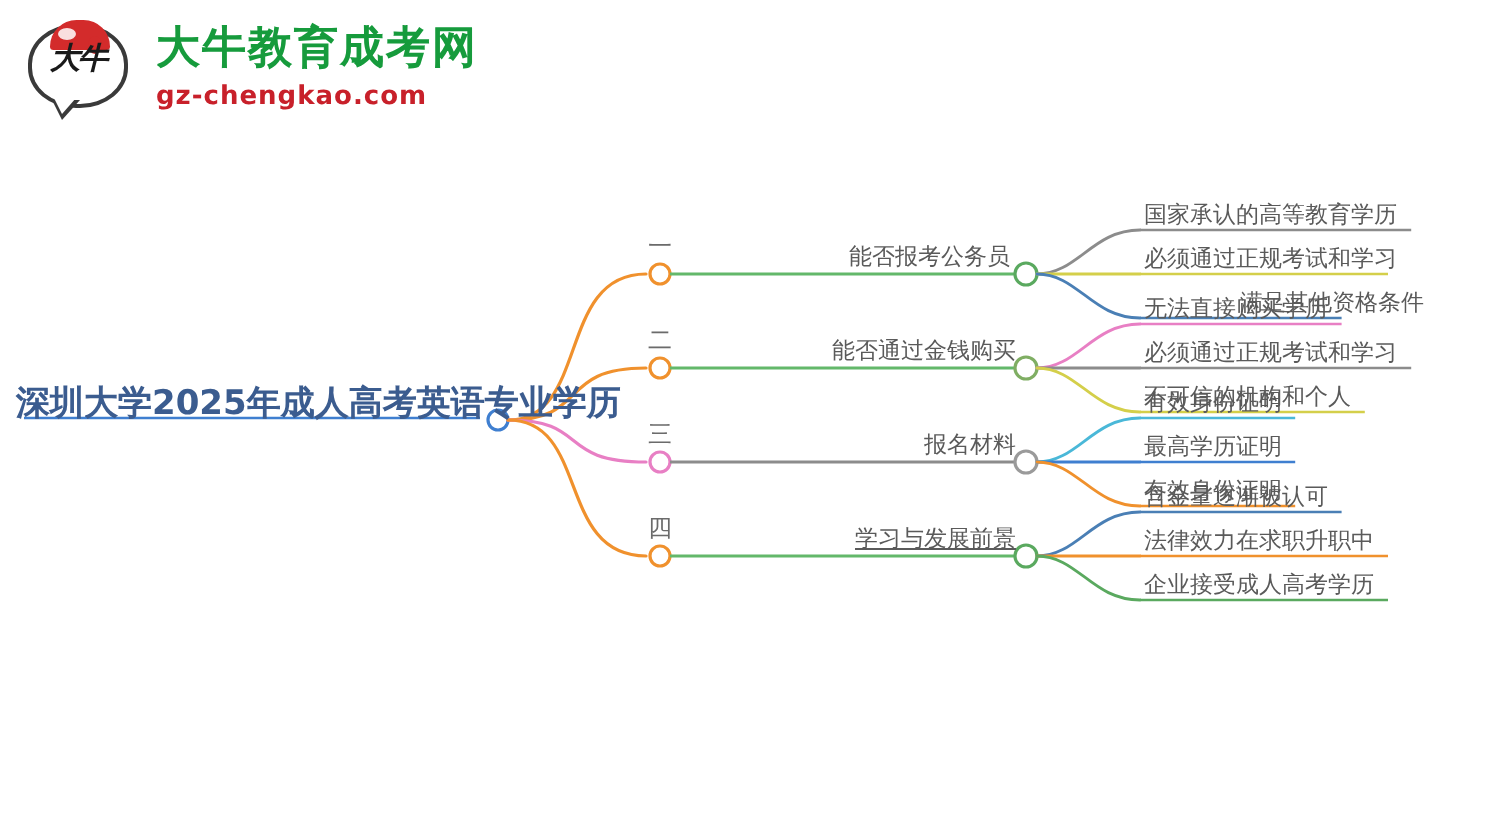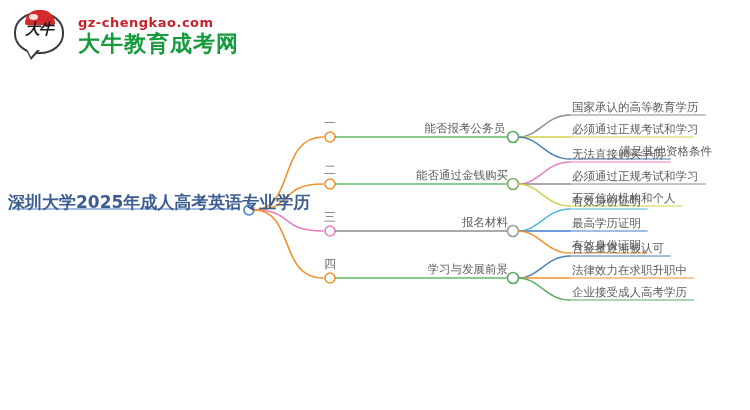--- a/index.html
+++ b/index.html
@@ -181,22 +181,22 @@
 <div id="site-header">
   <div id="logo-mark">
     <div id="logo-bubble"></div>
     <div id="logo-bubble-tail"></div>
     <div id="logo-bubble-tail-inner"></div>
     <div id="logo-red-cap"></div>
     <div id="logo-cap-dot"></div>
     <div id="logo-cn-mark">大牛</div>
   </div>
   <div id="logo-text-block">
+    <div id="logo-title">大牛教育成考网</div>
     <div id="logo-domain">gz-chengkao.com</div>
-    <div id="logo-title">大牛教育成考网</div>
   </div>
 </div>
 
 <div id="mindmap">
   <svg id="mindmap-svg" width="750" height="410">
       <line x1="12" y1="209" x2="240" y2="209" stroke="#3f7fd0" stroke-width="1.2"></line>
       <circle cx="249" cy="210" r="5" fill="#ffffff" stroke="#3f7fd0" stroke-width="1.6"></circle>
       <path d="M 254 210 C 295 210, 278 137, 323 137" fill="none" stroke="#f0912d" stroke-width="1.6" stroke-linecap="round"></path>
       <circle cx="330" cy="137" r="5" fill="#ffffff" stroke="#f0912d" stroke-width="1.6"></circle>
       <line x1="335" y1="137" x2="507" y2="137" stroke="#63b86a" stroke-width="1.5"></line>
@@ -249,18 +249,18 @@
       <div class="mm-label mm-branch-label" style="left: 353px; top: 169px; width: 155px; text-align: right;">能否通过金钱购买</div>
       <div class="mm-label mm-leaf-label" style="left: 572px; top: 148px; text-align: left;">无法直接购买学历</div>
       <div class="mm-label mm-leaf-label" style="left: 572px; top: 170px; text-align: left;">必须通过正规考试和学习</div>
       <div class="mm-label mm-leaf-label" style="left: 572px; top: 192px; text-align: left;">不可信的机构和个人</div>
       <div class="mm-label mm-branch-index" style="left: 316px; top: 211px; width: 28px; text-align: center;">三</div>
       <div class="mm-label mm-branch-label" style="left: 353px; top: 216px; width: 155px; text-align: right;">报名材料</div>
       <div class="mm-label mm-leaf-label" style="left: 572px; top: 195px; text-align: left;">有效身份证明</div>
       <div class="mm-label mm-leaf-label" style="left: 572px; top: 217px; text-align: left;">最高学历证明</div>
       <div class="mm-label mm-leaf-label" style="left: 572px; top: 239px; text-align: left;">有效身份证明</div>
       <div class="mm-label mm-branch-index" style="left: 316px; top: 258px; width: 28px; text-align: center;">四</div>
-      <div class="mm-label mm-branch-label" style="left: 353px; top: 263px; width: 155px; text-align: right;">学习与发展前景</div>
+      <div class="mm-label mm-branch-label" style="left: 353px; top: 263px; width: 155px; text-align: right; text-decoration: underline;">学习与发展前景</div>
       <div class="mm-label mm-leaf-label" style="left: 572px; top: 242px; text-align: left;">含金量逐渐被认可</div>
       <div class="mm-label mm-leaf-label" style="left: 572px; top: 264px; text-align: left;">法律效力在求职升职中</div>
       <div class="mm-label mm-leaf-label" style="left: 572px; top: 286px; text-align: left;">企业接受成人高考学历</div>
     </div>
 </div>
 
 </body></html>

